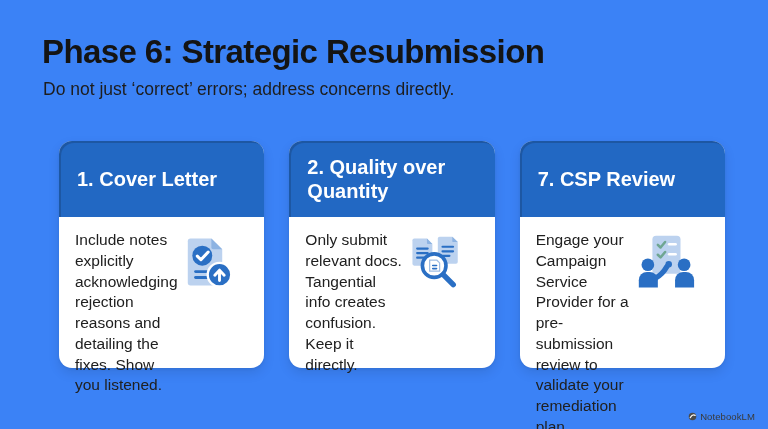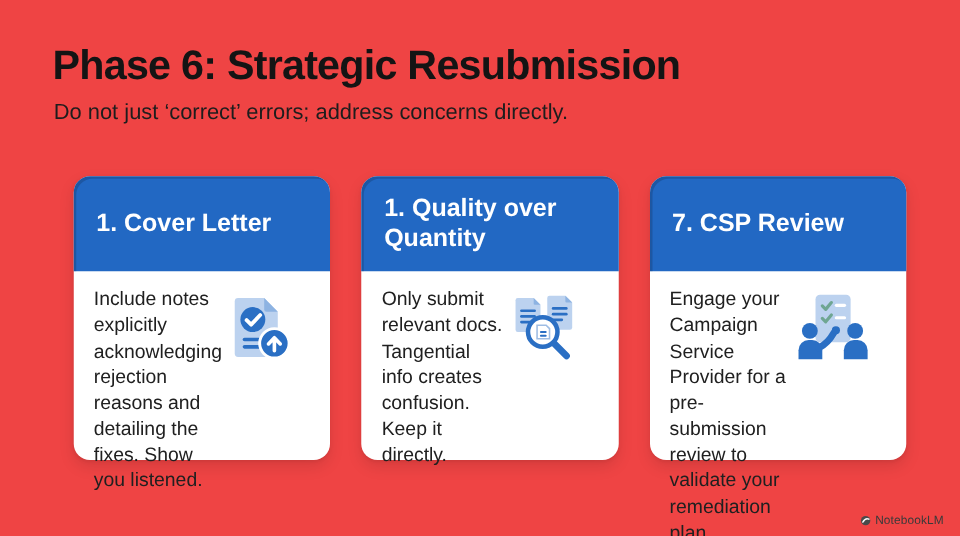--- a/index.html
+++ b/index.html
@@ -1,19 +1,19 @@
 <!DOCTYPE html>
 <html><head>
 <meta charset="utf-8">
 <style>
   html,body{margin:0;padding:0;background:#e9e9e9;}
   .slide{
     position:relative;
     width:768px;height:429px;
-    background:#ef4444;
+    background:#3b82f6;
     font-family:"Liberation Sans", sans-serif;
     overflow:hidden;
     box-sizing:border-box;
   }
   .title{
     position:absolute;left:42px;top:34px;
     font-size:33px;font-weight:bold;color:#141414;
     letter-spacing:-0.6px;line-height:1.1;
   }
   .subtitle{
@@ -85,21 +85,21 @@
             <rect x="20" y="47.5" width="16" height="3.2" rx="1.6" fill="#2a6fc4"></rect>
             <circle cx="48" cy="46" r="13" fill="#2a6fc4" stroke="#ffffff" stroke-width="2.6"></circle>
             <path d="M48 52.5 v-11 M42.8 46.5 l5.2-5.5 5.2 5.5" fill="none" stroke="#ffffff" stroke-width="3.2" stroke-linecap="round" stroke-linejoin="round"></path>
           </svg>
         </div>
       </div>
     </div>
 
     <div class="card">
       <div class="card-header">
-        <span>1. Quality over Quantity</span>
+        <span>2. Quality over Quantity</span>
       </div>
       <div class="card-body">
         <div class="card-text">Only submit relevant docs. Tangential info creates confusion. Keep it directly.</div>
         <div class="card-icon">
           <svg viewBox="0 0 64 64">
             <path d="M6 8 a2 2 0 0 1 2-2 h14 l6 6 v22 a2 2 0 0 1 -2 2 h-18 a2 2 0 0 1 -2-2 z" fill="#bcd2ef"></path>
             <path d="M22 6 l6 6 h-5 a1 1 0 0 1 -1-1 z" fill="#8db3e2"></path>
             <rect x="10" y="16" width="14" height="2.4" rx="1.2" fill="#2a6fc4"></rect>
             <rect x="10" y="21" width="14" height="2.4" rx="1.2" fill="#2a6fc4"></rect>
             <rect x="10" y="26" width="10" height="2.4" rx="1.2" fill="#2a6fc4"></rect>

